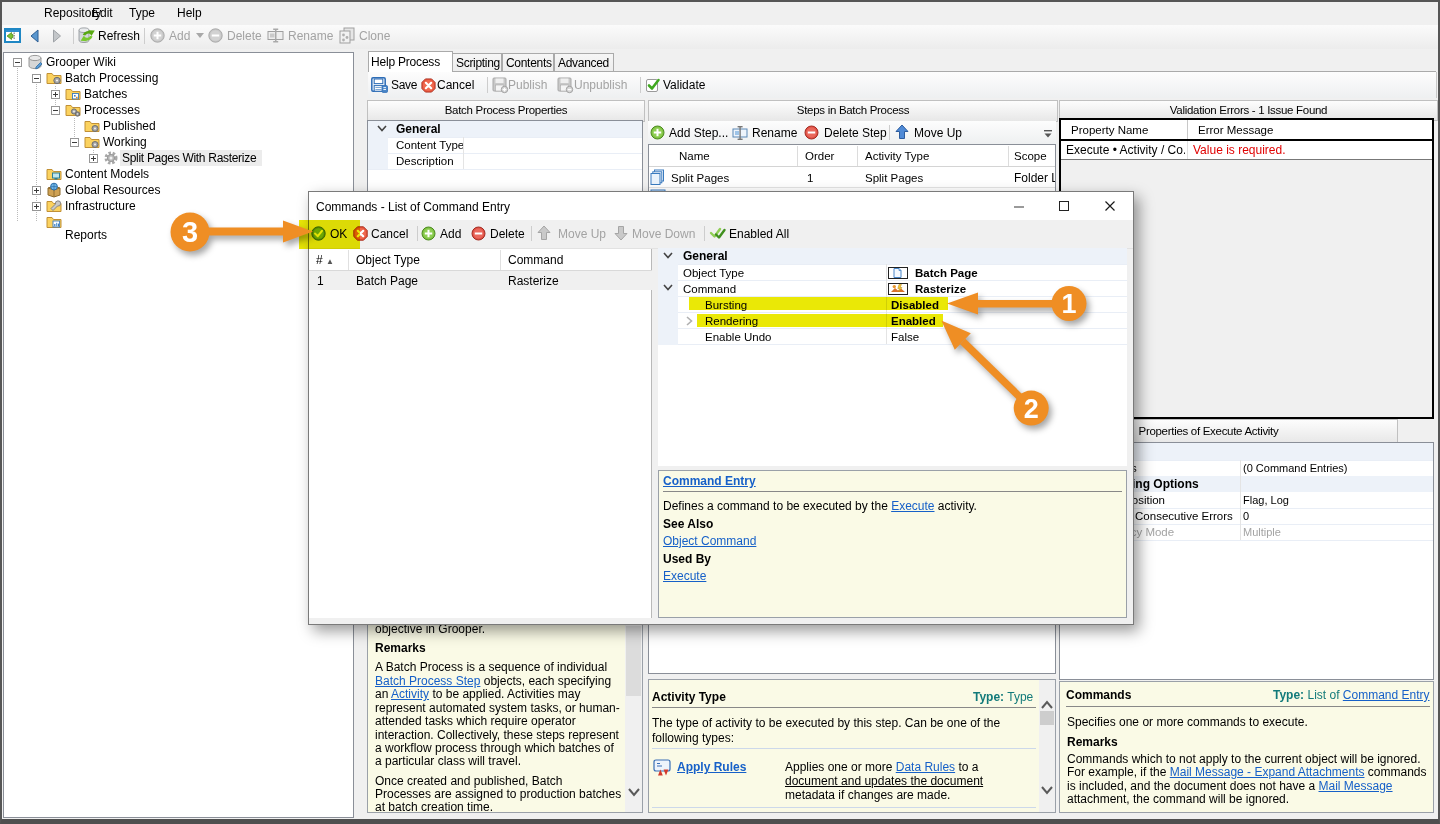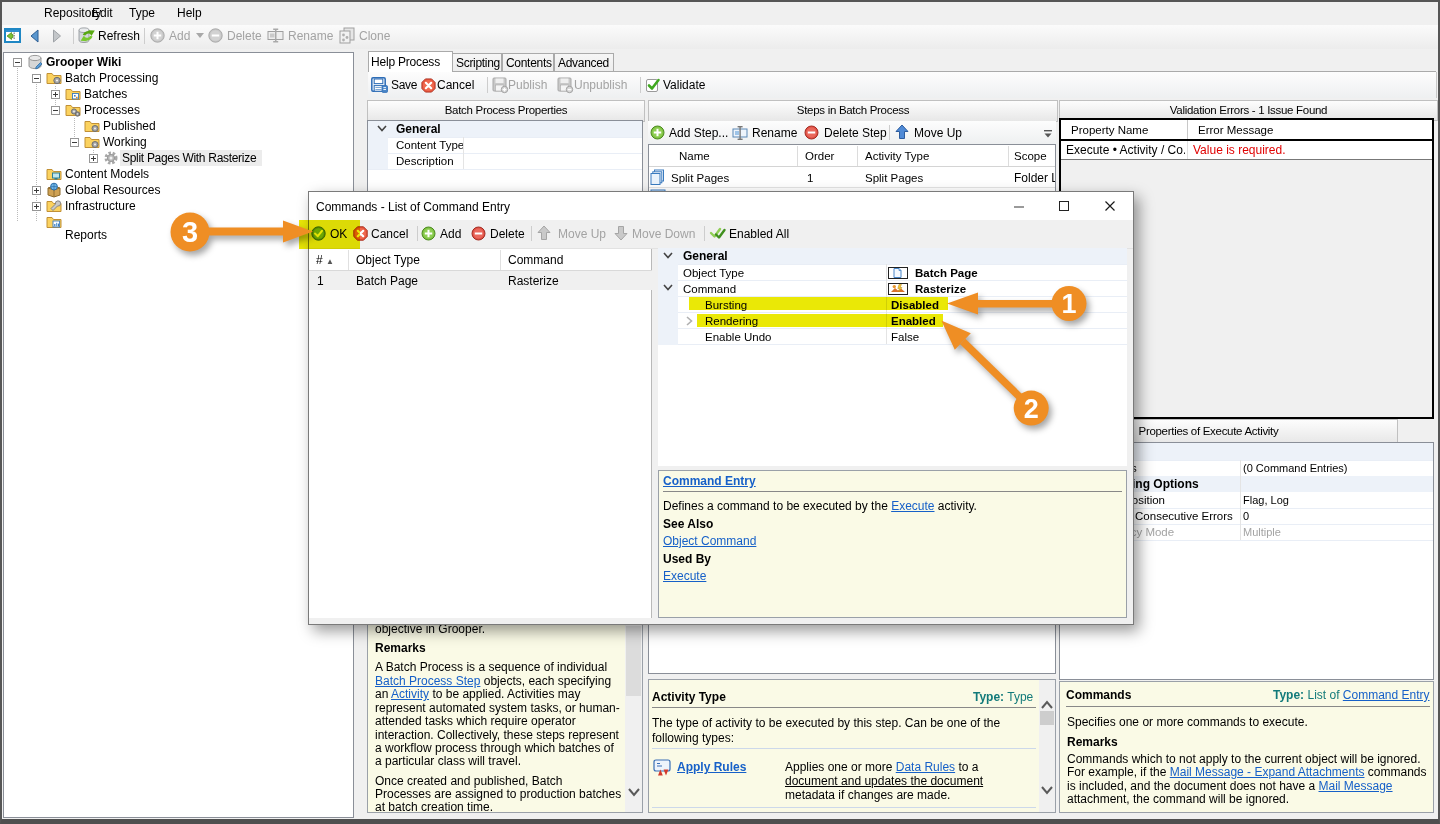--- a/index.html
+++ b/index.html
@@ -113,21 +113,21 @@
   <div class="abs" style="left:93px;top:150px;width:1px;height:8px;background-image:linear-gradient(#bbb 1px,transparent 1px);background-size:1px 2px;"></div>
 
   <div class="exp" style="left:13px;top:58px;">
       <i class="h"></i>
     </div>
   <svg class="abs" style="left:27px;top:54px;" width="16" height="16" viewBox="0 0 16 16">
     <path d="M2 4 L2 12 A 6 2.6 0 0 0 14 12 L14 4" fill="#d6d6d6" stroke="#8f8f8f" stroke-width="0.9"></path>
     <ellipse cx="8" cy="4" rx="6" ry="2.6" fill="#e9e9e9" stroke="#8f8f8f" stroke-width="0.9"></ellipse>
     <path d="M9 13 L13.5 8.5 L15 10 L10.5 14.5 L8.7 14.8 Z" fill="#5b9bd5" stroke="#2e6da4" stroke-width="0.8"></path>
   </svg>
-  <div class="t" style="left:46px;top:55px;font-weight:bold;">Grooper Wiki</div>
+  <div class="t" style="left:46px;top:55px;">Grooper Wiki</div>
 
   <div class="exp" style="left:32px;top:74px;">
       <i class="h"></i>
     </div>
   <svg class="abs" style="left:46px;top:70px;" width="16" height="16" viewBox="0 0 16 16">
     <path d="M1 13.5 L1 3.5 L6 3.5 L7.5 5.5 L15 5.5 L15 13.5 Z" fill="#fbd25f" stroke="#c19035"></path>
     <circle cx="11" cy="10.5" r="3.2" fill="#a5a5a5" stroke="#6f6f6f"></circle>
       <circle cx="11" cy="10.5" r="1.1" fill="#f0f0f0"></circle>
   </svg>
   <div class="t" style="left:65px;top:71px;">Batch Processing</div>

